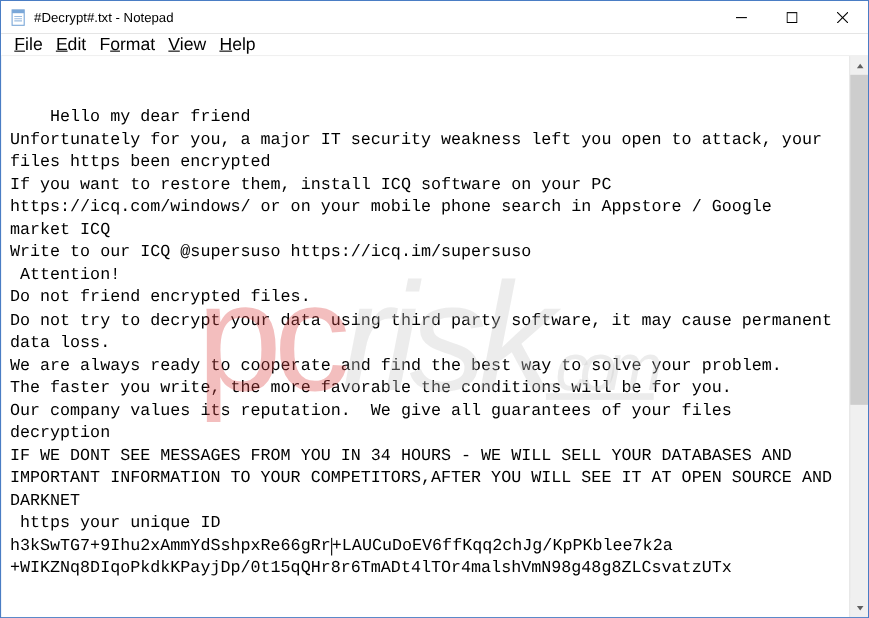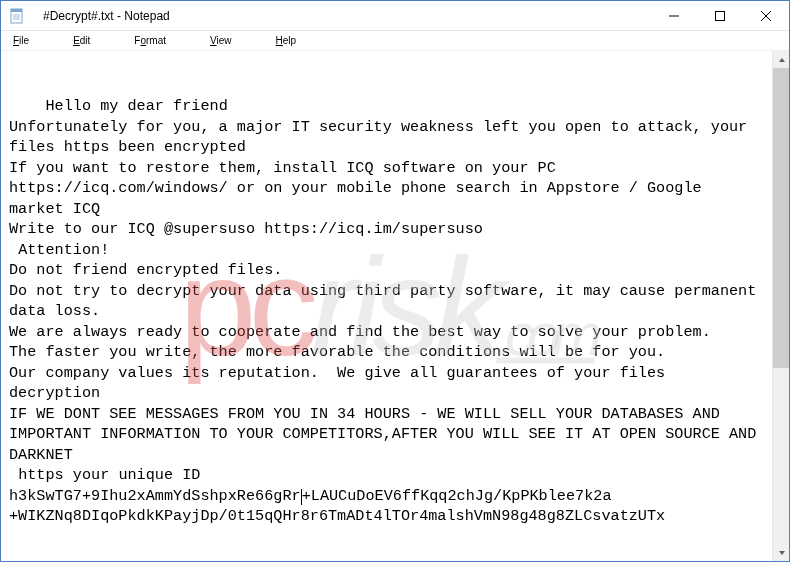--- a/index.html
+++ b/index.html
@@ -23,41 +23,39 @@
       width: 16px;
       height: 16px;
       margin-left: 8px;
       margin-right: 6px;
       flex-shrink: 0;
     }
     .titlebar-title {
       font-size: 12px;
       color: #000;
       flex-shrink: 0;
-      margin-left: 12px;
     }
     .titlebar-spacer { flex: 1; }
     .titlebar-btn {
       width: 46px;
       height: 30px;
       display: flex;
       align-items: center;
       justify-content: center;
       color: #000;
     }
     .titlebar-btn svg { width: 10px; height: 10px; }
     .menubar {
       height: 20px;
       background: #fff;
       display: flex;
       align-items: center;
       padding-left: 6px;
-      font-size: 10px;
+      font-size: 16px;
       border-bottom: 1px solid #f0f0f0;
-      gap: 32px;
     }
     .menubar-item {
       padding: 2px 6px;
       color: #000;
     }
     .menubar-item .accel { text-decoration: underline; }
     .content-wrap {
       position: relative;
       height: calc(100% - 50px);
       display: flex;

